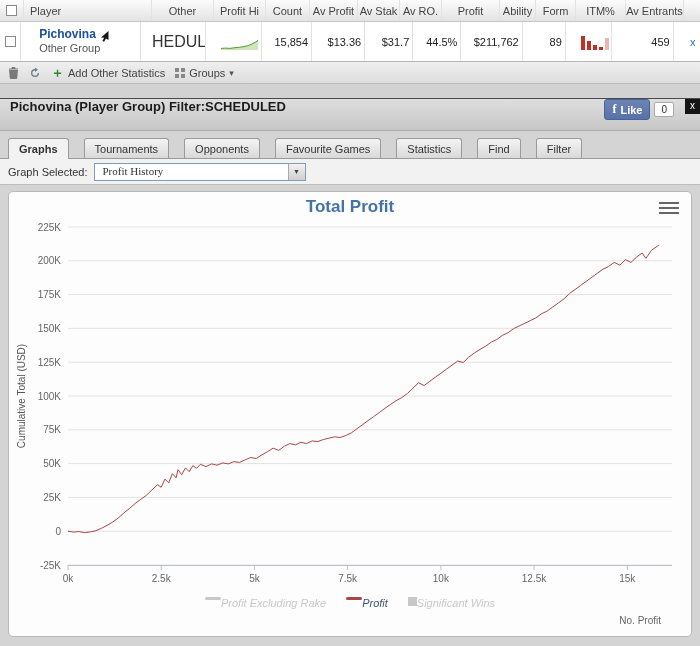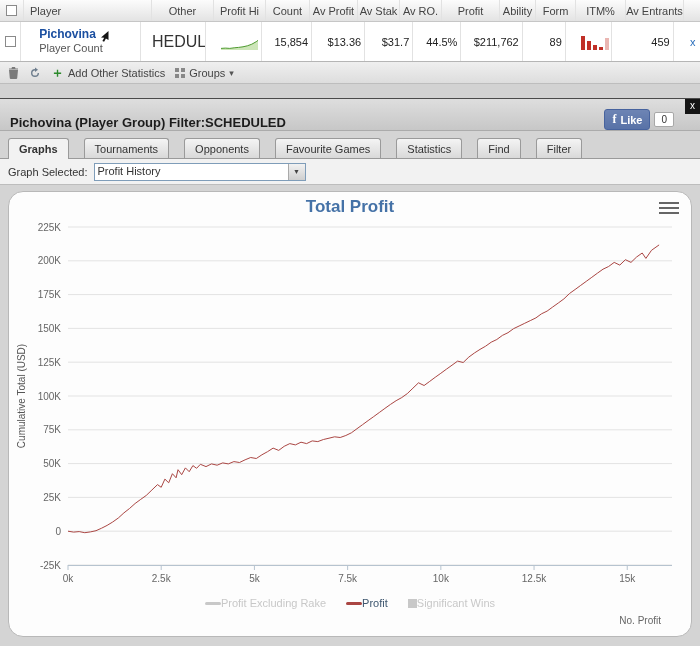--- a/index.html
+++ b/index.html
@@ -37,21 +37,21 @@
   .toolbar { height:22px; display:flex; align-items:center; gap:10px; padding:0 8px;
     background:linear-gradient(#efefef,#dddddd); border-bottom:1px solid #bdbdbd; color:#444; }
   .tool { display:flex; align-items:center; gap:4px; cursor:pointer; }
   .plus-glyph { color:#2c8a2c; font-weight:bold; font-size:13px; line-height:10px; }
   .caret { font-size:9px; color:#555; }
 
   .page-gap { height:14px; }
 
   
   .panel { position:relative; height:548px; background:#d4d4d4; border-top:1px solid #4a4a4a; }
-  .panel-header { height:32px; display:flex; align-items:flex-end; justify-content:space-between;
+  .panel-header { height:32px; display:flex; align-items:flex-start; justify-content:space-between;
     padding:0 26px 0 10px; background:linear-gradient(#dedede,#c7c7c7); border-bottom:1px solid #ababab; }
   .panel-title { font-weight:bold; font-size:13px; color:#1c1c1c; }
   .like-widget { display:flex; align-items:center; gap:4px; }
   .fb-like { display:flex; align-items:center; gap:4px; cursor:pointer;
     background:linear-gradient(#6d84b4,#5872a7); color:#fff; border:1px solid #47639e;
     border-radius:3px; padding:2px 7px; font-size:11px; font-weight:bold; }
   .fb-f { font-family:"Liberation Serif", serif; font-weight:bold; font-size:12px; }
   .like-count { background:#fff; border:1px solid #a8a8a8; border-radius:2px;
     padding:1px 6px; font-size:10px; color:#333; }
   .panel-close { position:absolute; top:0; right:0; width:15px; height:15px;
@@ -62,34 +62,34 @@
     border-bottom:1px solid #9a9a9a; }
   .tab { padding:4px 10px 3px; border:1px solid #9a9a9a; border-bottom:none;
     border-radius:3px 3px 0 0; background:linear-gradient(#f4f4f4,#d9d9d9);
     color:#333; cursor:pointer; }
   .tab.active { background:#f2f2f2; font-weight:bold; margin-bottom:-1px; padding-bottom:4px; }
 
   
   .graph-select-row { background:#f2f2f2; border-bottom:1px solid #bdbdbd; height:26px;
     display:flex; align-items:center; gap:6px; padding:0 8px; }
   .select-box { display:flex; width:212px; height:18px; border:1px solid #7f9db9; background:#fff; cursor:pointer; }
-  .select-value { flex:1; padding:1px 3px; overflow:hidden; }
+  .select-value { flex:1; padding:1px 8px; overflow:hidden;font-family:Liberation Serif, serif; }
   .select-arrow { width:17px; background:linear-gradient(#f2f2f2,#cfcfcf); border-left:1px solid #aaa;
     display:flex; align-items:center; justify-content:center; font-size:7px; color:#444; }
 
   
   .chart-box { position:relative; margin:6px 8px 8px; height:446px; background:#fdfdfd;
-    border:1px solid #b8b8b8; border-radius:15px; padding-top:5px; }
+    border:1px solid #b8b8b8; border-radius:5px; padding-top:5px; }
   .chart-title { text-align:center; color:#4572A7; font-size:17px; font-weight:bold; }
   .chart-subtitle { text-align:center; font-size:11px; color:#333; margin-top:1px; }
   .hamburger { position:absolute; top:10px; right:12px; width:20px; height:14px; cursor:pointer; }
   .hamburger span { display:block; height:2px; background:#666; margin:0 0 3px; }
   #main-chart { display:block; margin:2px auto 0; }
   .legend { display:flex; justify-content:center; align-items:center; gap:20px; margin-top:0; }
-  .legend-item { display:flex; align-items:center; gap:0; cursor:pointer; }
+  .legend-item { display:flex; gap:0; cursor:pointer;font-style:italic; }
   .swatch-line { width:16px; height:3px; border-radius:2px; display:inline-block; }
   .swatch-box { width:9px; height:9px; display:inline-block; }
   .no-games { position:absolute; right:30px; bottom:10px; color:#666; font-size:10px; }
 </style>
 </head>
 <body>
 
 <div class="stats-table">
   <div class="t-header">
     <div class="cell c-check">
@@ -112,21 +112,21 @@
   <div class="t-row">
     <div class="cell c-check">
         <span class="checkbox"></span>
       </div>
     <div class="cell c-player">
       <div class="player-lines">
         <span class="player-name">Pichovina</span>
         <svg width="11" height="12" viewBox="0 0 11 12" style="vertical-align:middle">
             <path d="M9.5 1 2 7.5l3.2.2L3.4 11l1.7.8 1.8-3.3 2.6 1.6z" fill="#141414"></path>
           </svg>
-        <div class="player-type">Player Count</div>
+        <div class="player-type">Other Group</div>
       </div>
     </div>
     <div class="cell c-filter" style="font-size:16px">SCHEDULED</div>
     <div class="cell c-spark">
         <svg id="sparkline" width="44" height="16">
           <polygon points="0,16 0.0,14.4 4.4,14.1 8.8,14.4 13.2,13.8 17.6,13.4 22.0,12.8 26.4,11.8 30.8,10.2 35.2,7.7 39.6,4.5 44.0,1.3 44,16" fill="#cde6b8"></polygon>
           <polyline points="0.0,14.4 4.4,14.1 8.8,14.4 13.2,13.8 17.6,13.4 22.0,12.8 26.4,11.8 30.8,10.2 35.2,7.7 39.6,4.5 44.0,1.3" fill="none" stroke="#4e9a2f"></polyline>
         </svg>
       </div>
     <div class="cell c-count num">15,854</div>

